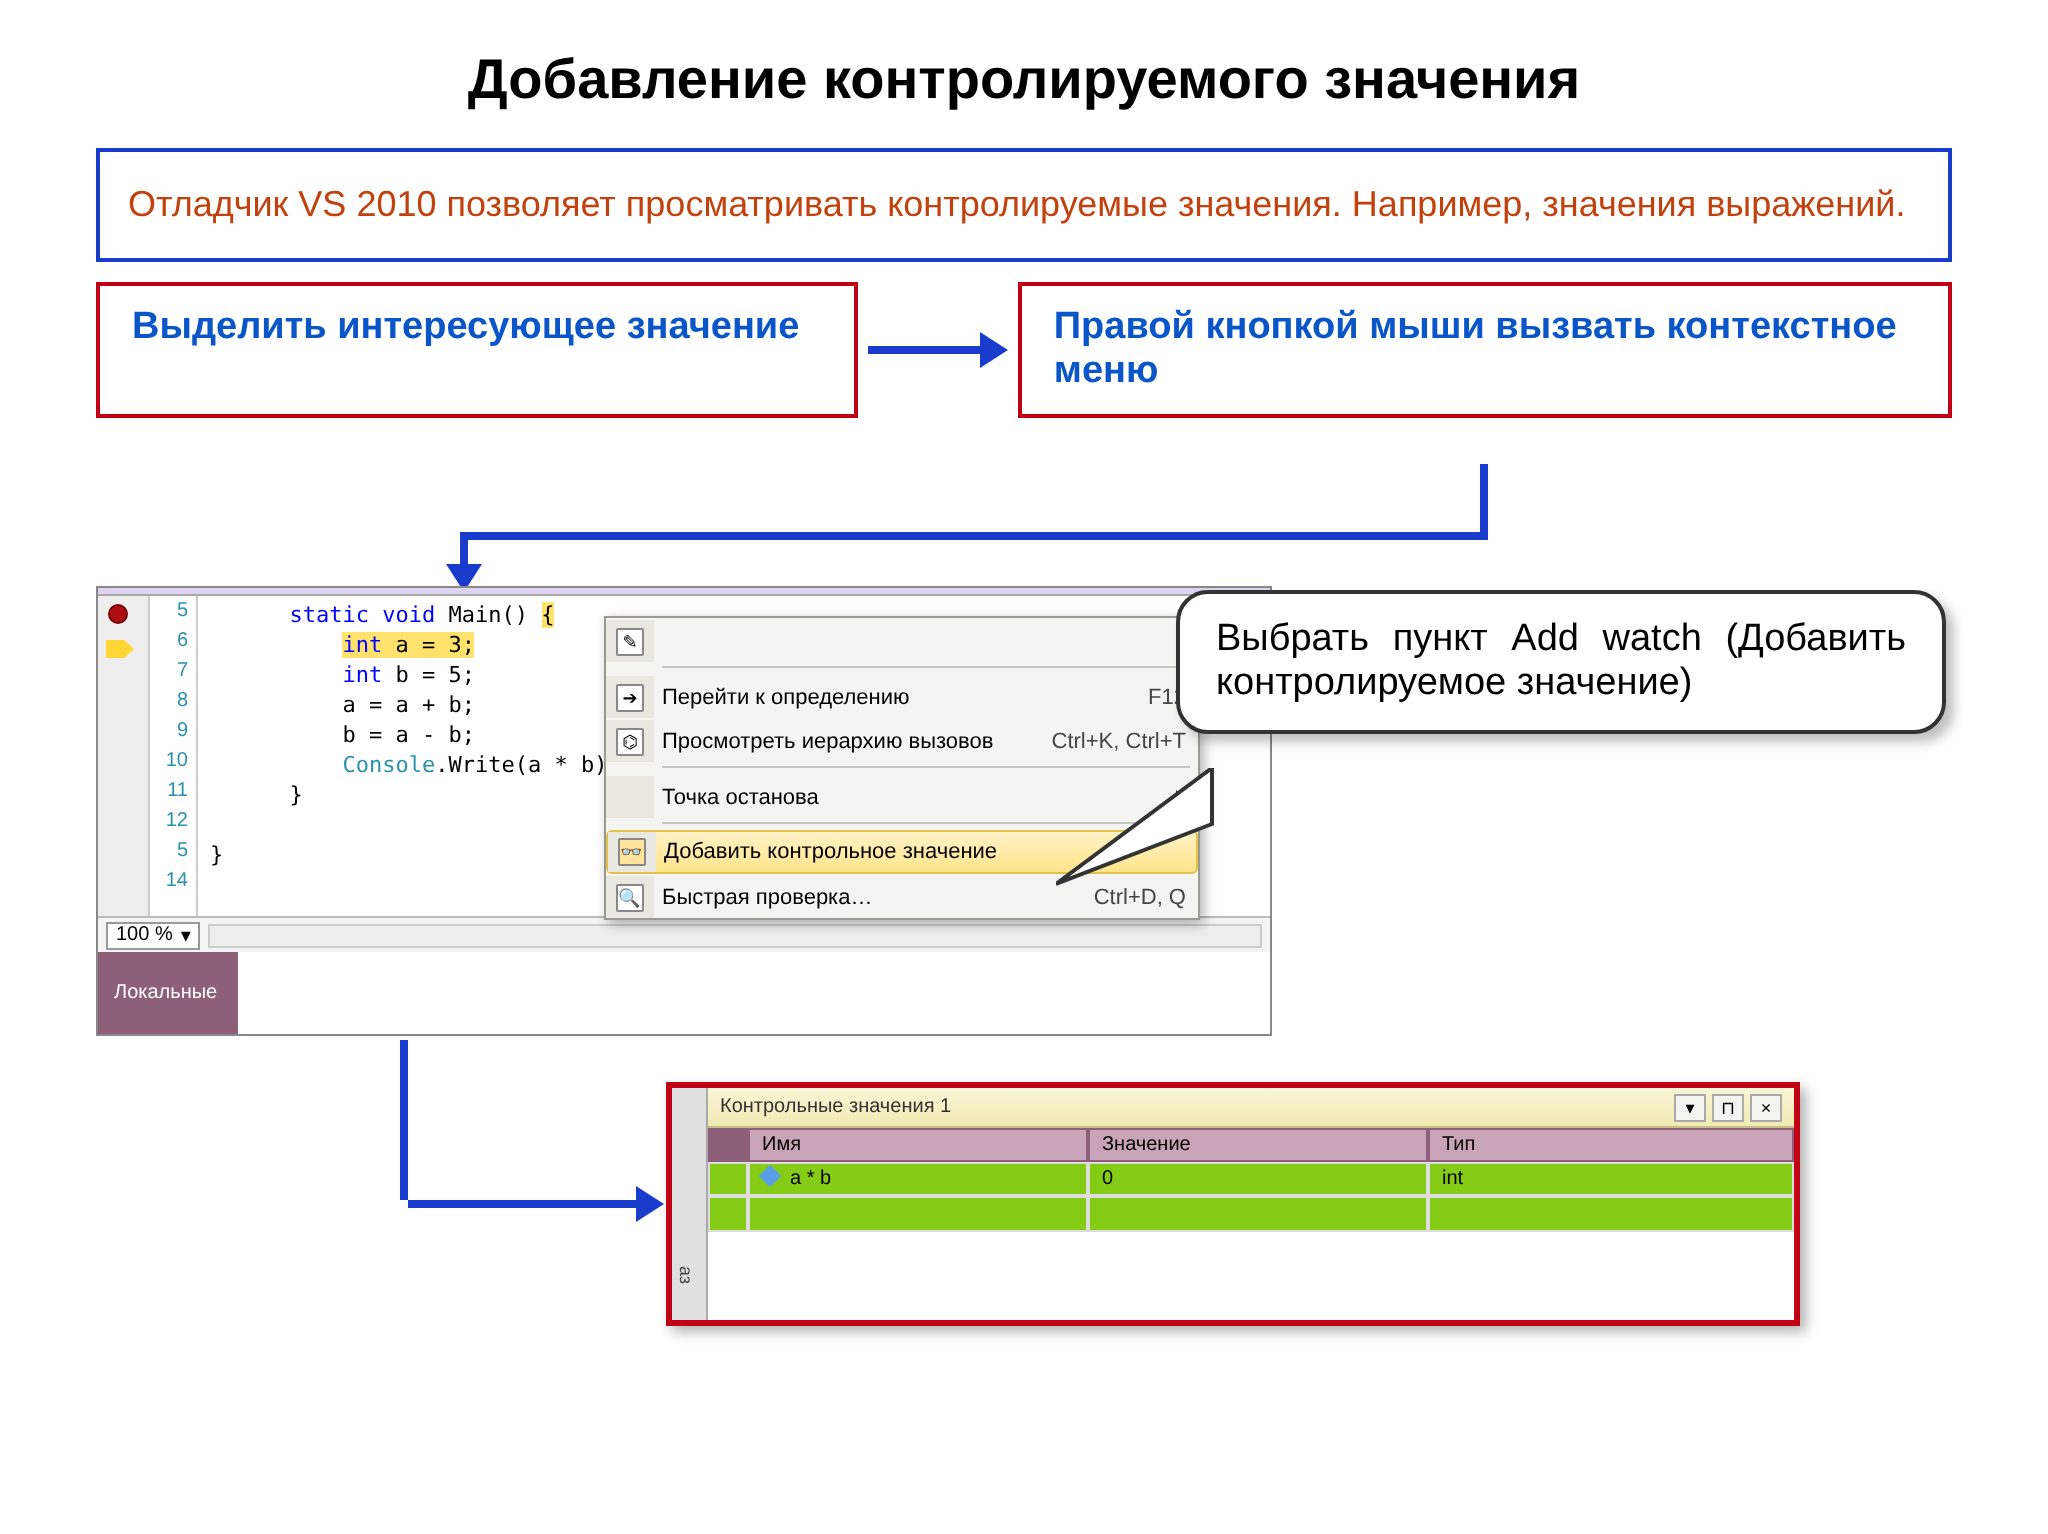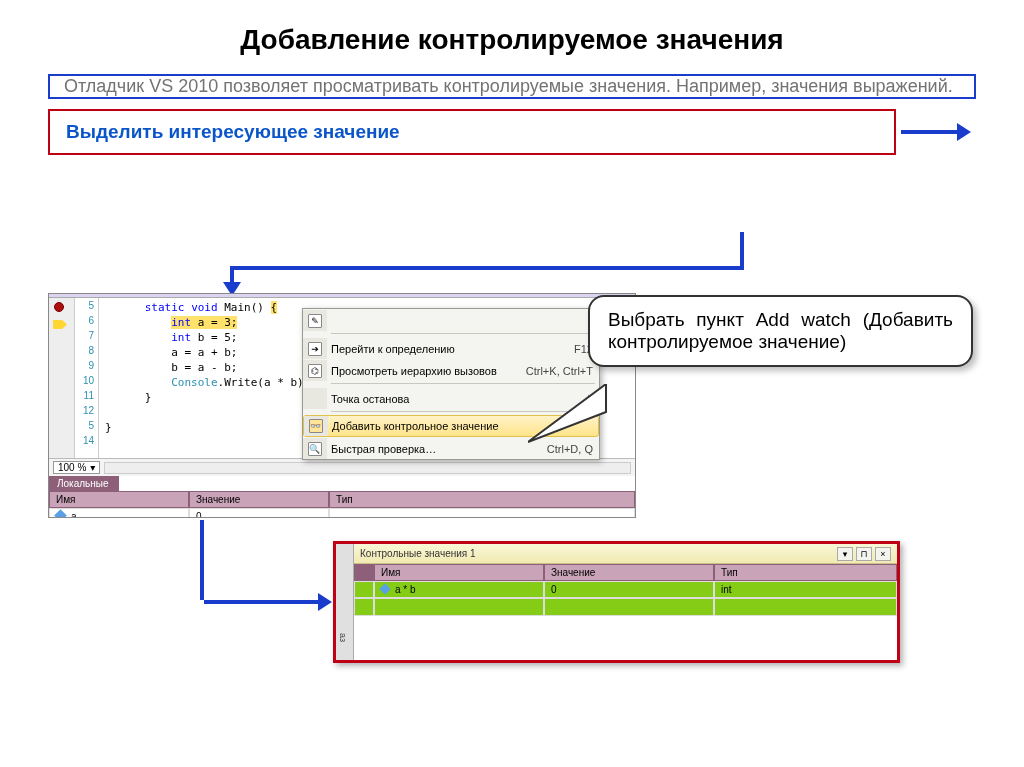--- a/index.html
+++ b/index.html
@@ -14,23 +14,23 @@
   .slide-title {
     text-align: center;
     font-size: 28px;
     font-weight: bold;
     padding: 24px 0 12px;
     color: #000;
   }
   .intro-box {
     margin: 6px 48px 10px;
     border: 2px solid #1a3ccc;
-    padding: 0 14px;
+    padding: 16px 14px;
     font-size: 18px;
-    color: #737373;
+    color: #c2410c;
     background: #fff;
   }
   .step-row {
     display: flex;
     align-items: stretch;
     margin: 8px 48px 0;
     gap: 0;
   }
   .step-box {
     border: 2px solid #c00015;
@@ -132,21 +132,21 @@
     align-items: center;
     gap: 4px;
     padding: 0 4px;
     font-size: 10px;
   }
   .zoom .drop { border: 1px solid #999; padding: 0 4px; background: #fff; display: flex; align-items: center; gap: 4px; }
   .zoom .scroll { flex: 1; height: 12px; background: #eee; border: 1px solid #ccc; }
   .shot1 .locals-tab {
     background: #8d5f78;
     color: #fff;
-    padding: 2px 8px;
+    padding: 15px 8px;
     font-size: 10px;
     width: 70px;
   }
   .shot1 .locals-grid {
     display: grid;
     grid-template-columns: 140px 140px 1fr;
   }
   .locals-grid .h {
     background: #c9a3b7;
     border: 1px solid #8d5f78;
@@ -272,30 +272,31 @@
     display: grid;
     grid-template-columns: 20px 170px 170px 1fr;
   }
   .shot2 .rowg div { border: 1px solid #ddd; padding: 2px 6px; background: #84cc16; }
   .shot2 .rowg .dia { display:inline-block; width:8px; height:8px; background:#5aa0e6; transform:rotate(45deg); margin-right:6px; }
   .shot2 .rowg .empty { height: 18px; }
 </style>
 </head>
 <body>
 
-<h1 class="slide-title">Добавление контролируемое значения</h1>
+<h1 class="slide-title">Добавление контролируемого значения</h1>
 
 <div class="intro-box">Отладчик VS 2010 позволяет просматривать контролируемые значения. Например, значения выражений.</div>
 
 <div class="step-row">
   <div class="step-box">Выделить интересующее значение</div>
   <div class="step-arrow-h">
     <div class="line"></div>
       <div class="head"></div>
   </div>
+  <div class="step-box" style="flex:1.25">Правой кнопкой мыши вызвать контекстное меню</div>
 </div>
 
 <div class="arrow-v" style="left:740px; top:232px; height:34px;">
   <div class="h" style="left:-510px; top:34px; width:510px;"></div>
 </div>
 <div class="arrow-v" style="left:230px; top:266px; height:18px;"></div>
 <div class="arrow-head-down" style="left:223px; top:282px;"></div>
 
 <div class="shot1">
   <div class="topbar"></div>

